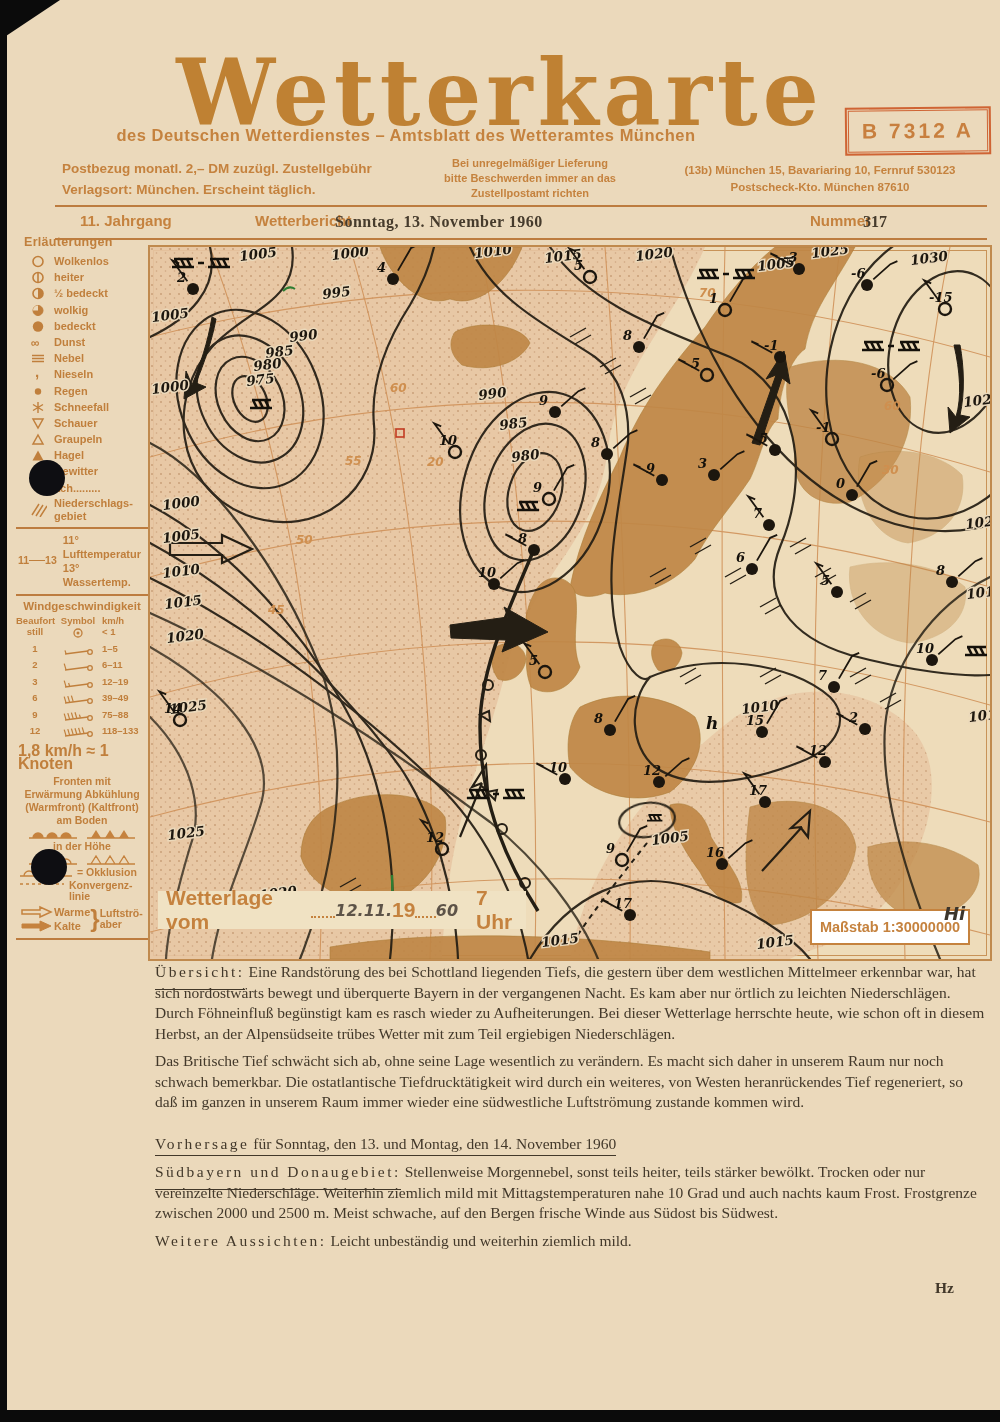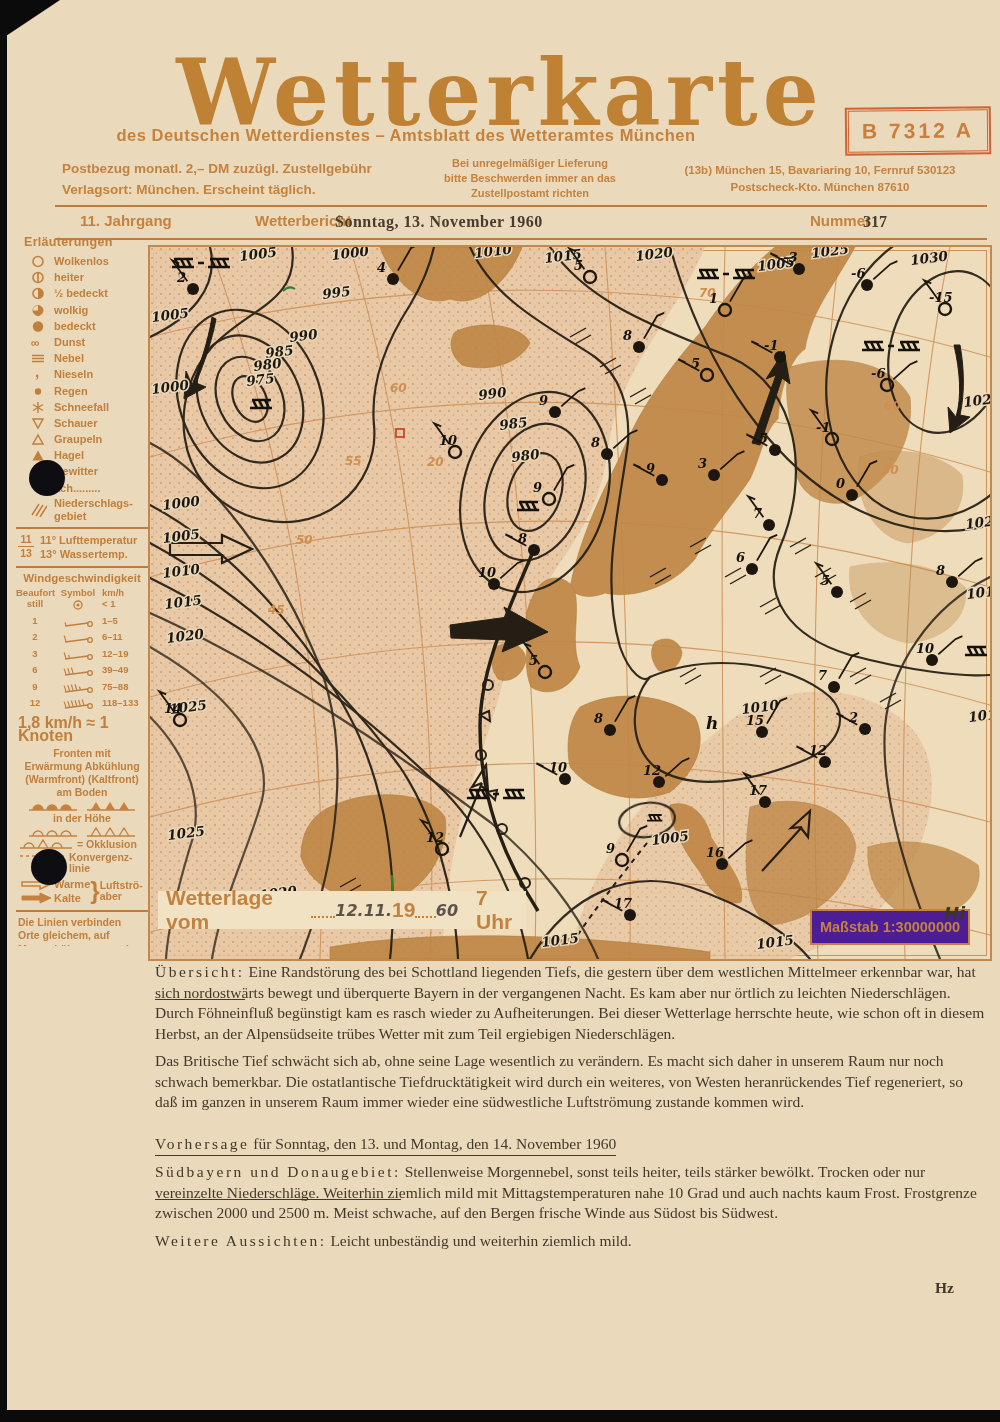--- a/index.html
+++ b/index.html
@@ -32,21 +32,21 @@
   .iss-num{position:absolute;left:810px;top:2px;}
   .iss-numval{position:absolute;left:863px;top:3px;font-size:16px;}
 
   
   .sidebar{position:absolute;left:16px;top:234px;width:132px;height:712px;font-size:11px;line-height:13px;color:#c07f3c;font-weight:bold;overflow:hidden;}
   .leg-title{font-size:12.5px;margin:2px 0 6px 8px;letter-spacing:.3px;}
   .leg-row{display:flex;align-items:center;gap:7px;margin:0 0 3.2px 14px;height:13px;}
   .leg-row .ic{width:17px;display:flex;justify-content:center;flex:0 0 17px;}
   .leg-sep{border-top:2px solid #bd7c3f;margin:5px 0 4px 0;}
   .temp-row{display:flex;gap:6px;margin-left:2px;align-items:center;}
-  .temp-frac{display:flex;flex-direction:column;align-items:center;font-size:10.5px;line-height:11px;}
+  .temp-frac{display:flex;flex-direction:row;align-items:center;font-size:10.5px;line-height:11px;}
   .temp-frac .bar{width:16px;border-top:1px solid #c07f3c;margin:1px 0;}
   .temp-labels{font-size:11px;line-height:14px;}
   .wind-title{text-align:center;margin:3px 0 2px;font-size:11.5px;}
   .wind-head,.wind-row{display:flex;font-size:9.5px;line-height:11.5px;}
   .wind-head span:nth-child(1),.wind-row span:nth-child(1){width:38px;text-align:center;}
   .wind-head span:nth-child(2),.wind-row .sym{width:48px;text-align:center;}
   .wind-head span:nth-child(3),.wind-row span:nth-child(3){width:42px;text-align:left;}
   .wind-note{font-size:16px;margin-top:2px;margin-left:2px;}
   .fr-line{text-align:center;font-size:10.5px;line-height:13px;}
   .fr-sym{display:flex;justify-content:center;gap:10px;margin:1px 0;}
@@ -56,30 +56,30 @@
   .side-note{font-size:10.5px;line-height:13.5px;margin:3px 0 0 2px;}
 
   
   .map{position:absolute;left:148px;top:245px;width:840px;height:712px;background:#eedcba;
        border:2px solid #c08a4e;box-shadow:inset 0 0 0 3px #eedcba, inset 0 0 0 4px #c89358;}
   .map svg{position:absolute;left:0;top:0;}
   .cap-box{position:absolute;left:8px;top:644px;width:360px;height:38px;background:#f0e2c3;z-index:5;
            display:flex;align-items:center;font-size:21px;font-weight:bold;color:#c5823e;padding-left:8px;}
   .dots-lead{display:inline-block;border-bottom:2px dotted #c5823e;height:14px;}
   .hand{font-family:"DejaVu Sans",sans-serif;font-style:italic;color:#5d5348;font-weight:bold;font-size:16px;}
-  .scale-box{position:absolute;left:660px;top:662px;width:156px;height:32px;border:2px solid #c5823e;background:#4c1d95;z-index:5;
+  .scale-box{position:absolute;left:660px;top:662px;width:156px;height:32px;border:2px solid #c5823e;background:#ffffff;z-index:5;
              display:flex;align-items:center;justify-content:center;font-size:14.5px;font-weight:bold;color:#c5823e;}
   .scale-hand{position:absolute;left:794px;top:656px;font-family:"DejaVu Sans",sans-serif;font-style:italic;font-weight:bold;font-size:18px;color:#3c352c;z-index:6;}
 
   
   .report{position:absolute;left:155px;top:962px;width:832px;font-family:"Liberation Serif",serif;
           font-size:15.5px;line-height:20.5px;color:#42382a;text-align:left;}
   .report p{margin:0 0 7px 0;}
   .sp{letter-spacing:2.5px;}
-  .ul{border-bottom:1.5px solid #42382a;padding-bottom:19px;}
+  .ul{border-bottom:1.5px solid #42382a;padding-bottom:9px;}
   .head-line{margin:14px 0 6px 0 !important;border-bottom:1.5px solid #42382a;display:inline-block;padding-bottom:1px;}
   .sig{position:absolute;left:780px;top:316px;font-weight:bold;}
 </style>
 </head>
 <body>
 
 <div class="page">
 
   <div class="edge-left"></div>
   <div class="edge-bottom"></div>

